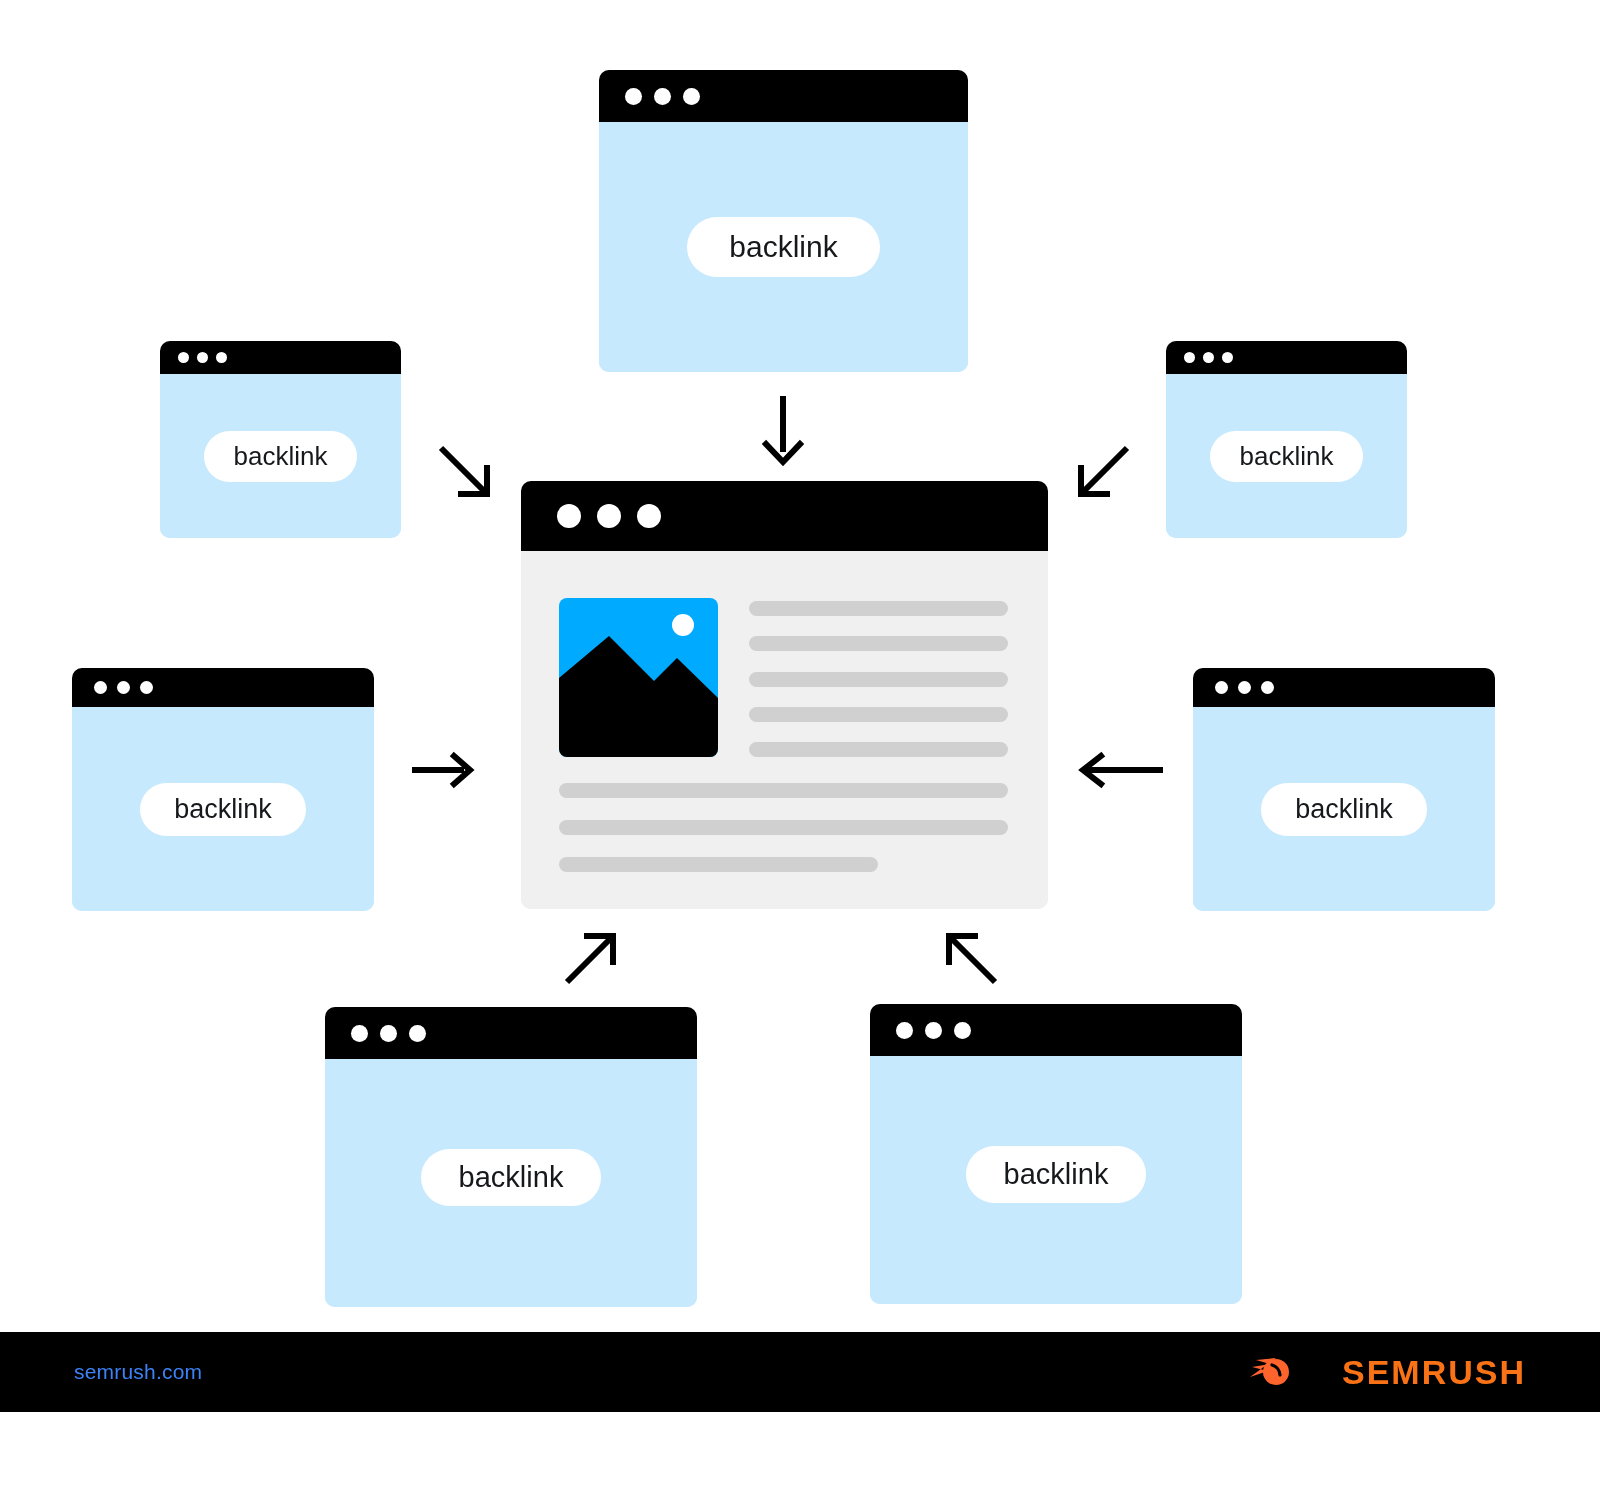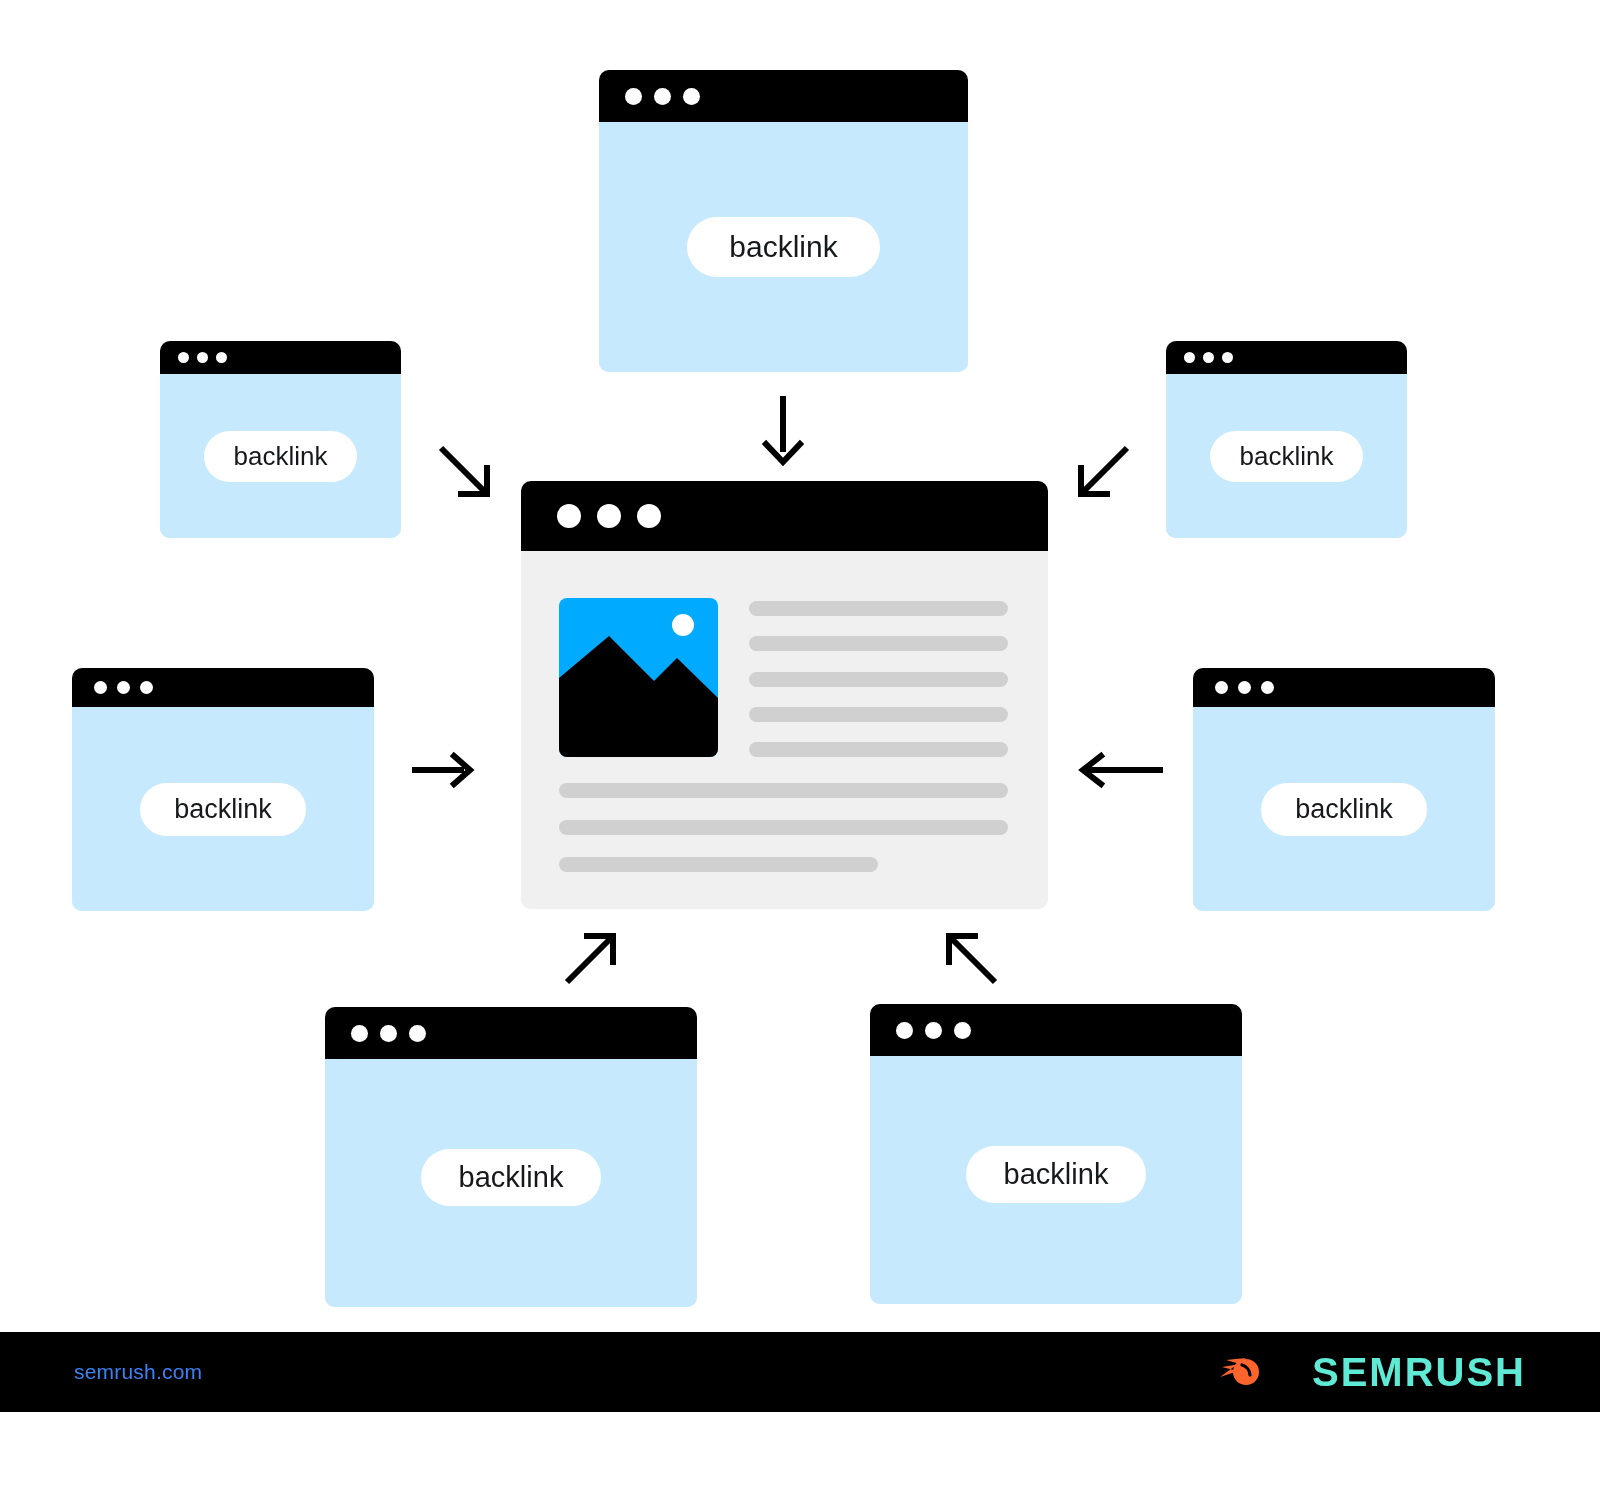--- a/index.html
+++ b/index.html
@@ -175,22 +175,22 @@
     font-size: 21px;
     letter-spacing: 0.2px;
   }
   .brand {
     display: flex;
     align-items: center;
     gap: 14px;
   }
   .brand-mark { display: block; }
   .brand-name {
-    color: #5eead4;
-    font-size: 40px;
+    color: #f97316;
+    font-size: 34px;
     font-weight: 700;
     letter-spacing: 2.0px;
     margin-left: 36px;
   }
 </style>
 </head>
 <body>
 
 <div class="canvas">
 

